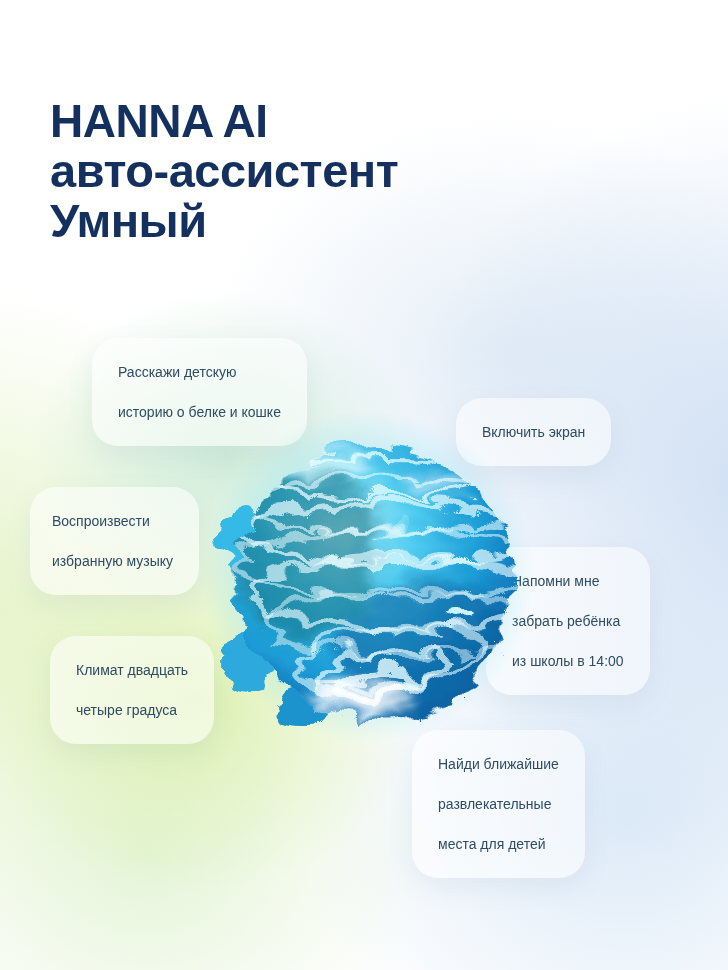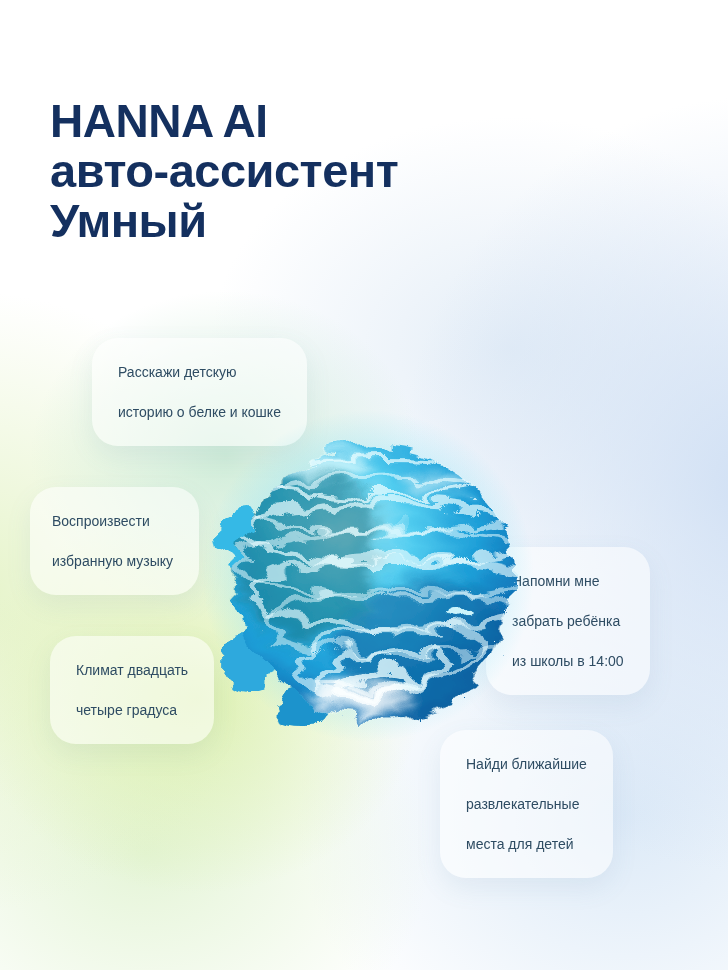--- a/index.html
+++ b/index.html
@@ -45,28 +45,29 @@
 <div class="poster">
 
   <div class="title">
     <div class="brand">HANNA AI</div>
     <div class="sub">авто-ассистент</div>
     <div class="sub">Умный</div>
   </div>
 
   <div class="bubble" style="left:92px;  top:338px;">Расскажи детскую
 историю о белке и кошке</div>
+  <div class="bubble" style="left:456px; top:398px;">Включить экран</div>
   <div class="bubble" style="left:30px;  top:487px;padding-left:22px;">Воспроизвести
 избранную музыку</div>
   <div class="bubble" style="left:486px; top:547px;">Напомни мне
 забрать ребёнка
 из школы в 14:00</div>
   <div class="bubble" style="left:50px;  top:636px;">Климат двадцать
 четыре градуса</div>
-  <div class="bubble" style="left:412px; top:730px;margin-left:28px;">Найди ближайшие
+  <div class="bubble" style="left:412px; top:730px;">Найди ближайшие
 развлекательные
 места для детей</div>
 
   <svg class="orb" viewBox="0 0 340 340" width="340" height="340" aria-hidden="true">
     <defs>
       <radialGradient id="orbBase" cx="38%" cy="32%" r="80%">
         <stop offset="0%" stop-color="#bdf3fb"></stop>
         <stop offset="30%" stop-color="#52cdf0"></stop>
         <stop offset="60%" stop-color="#1e9fd8"></stop>
         <stop offset="85%" stop-color="#0f6fb4"></stop>

